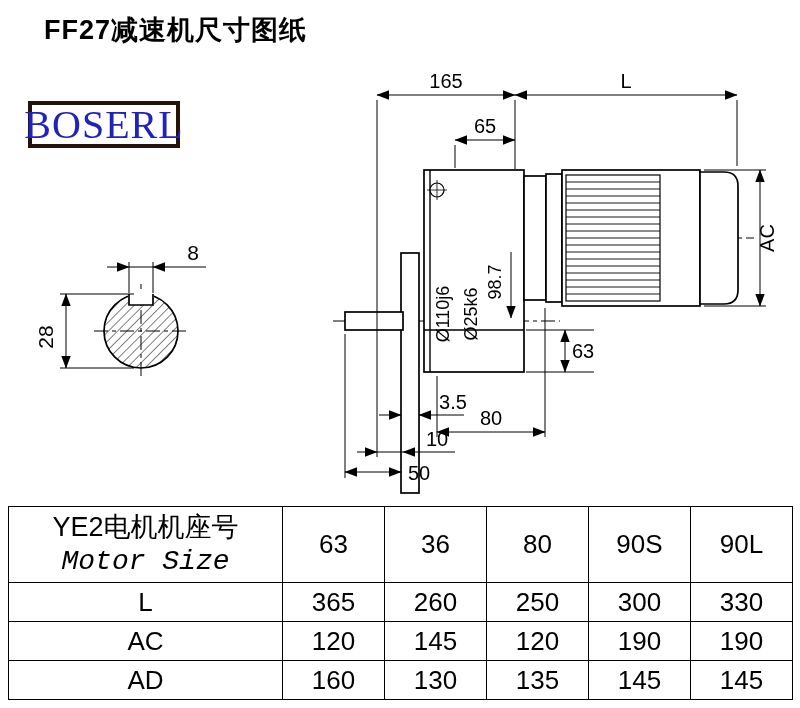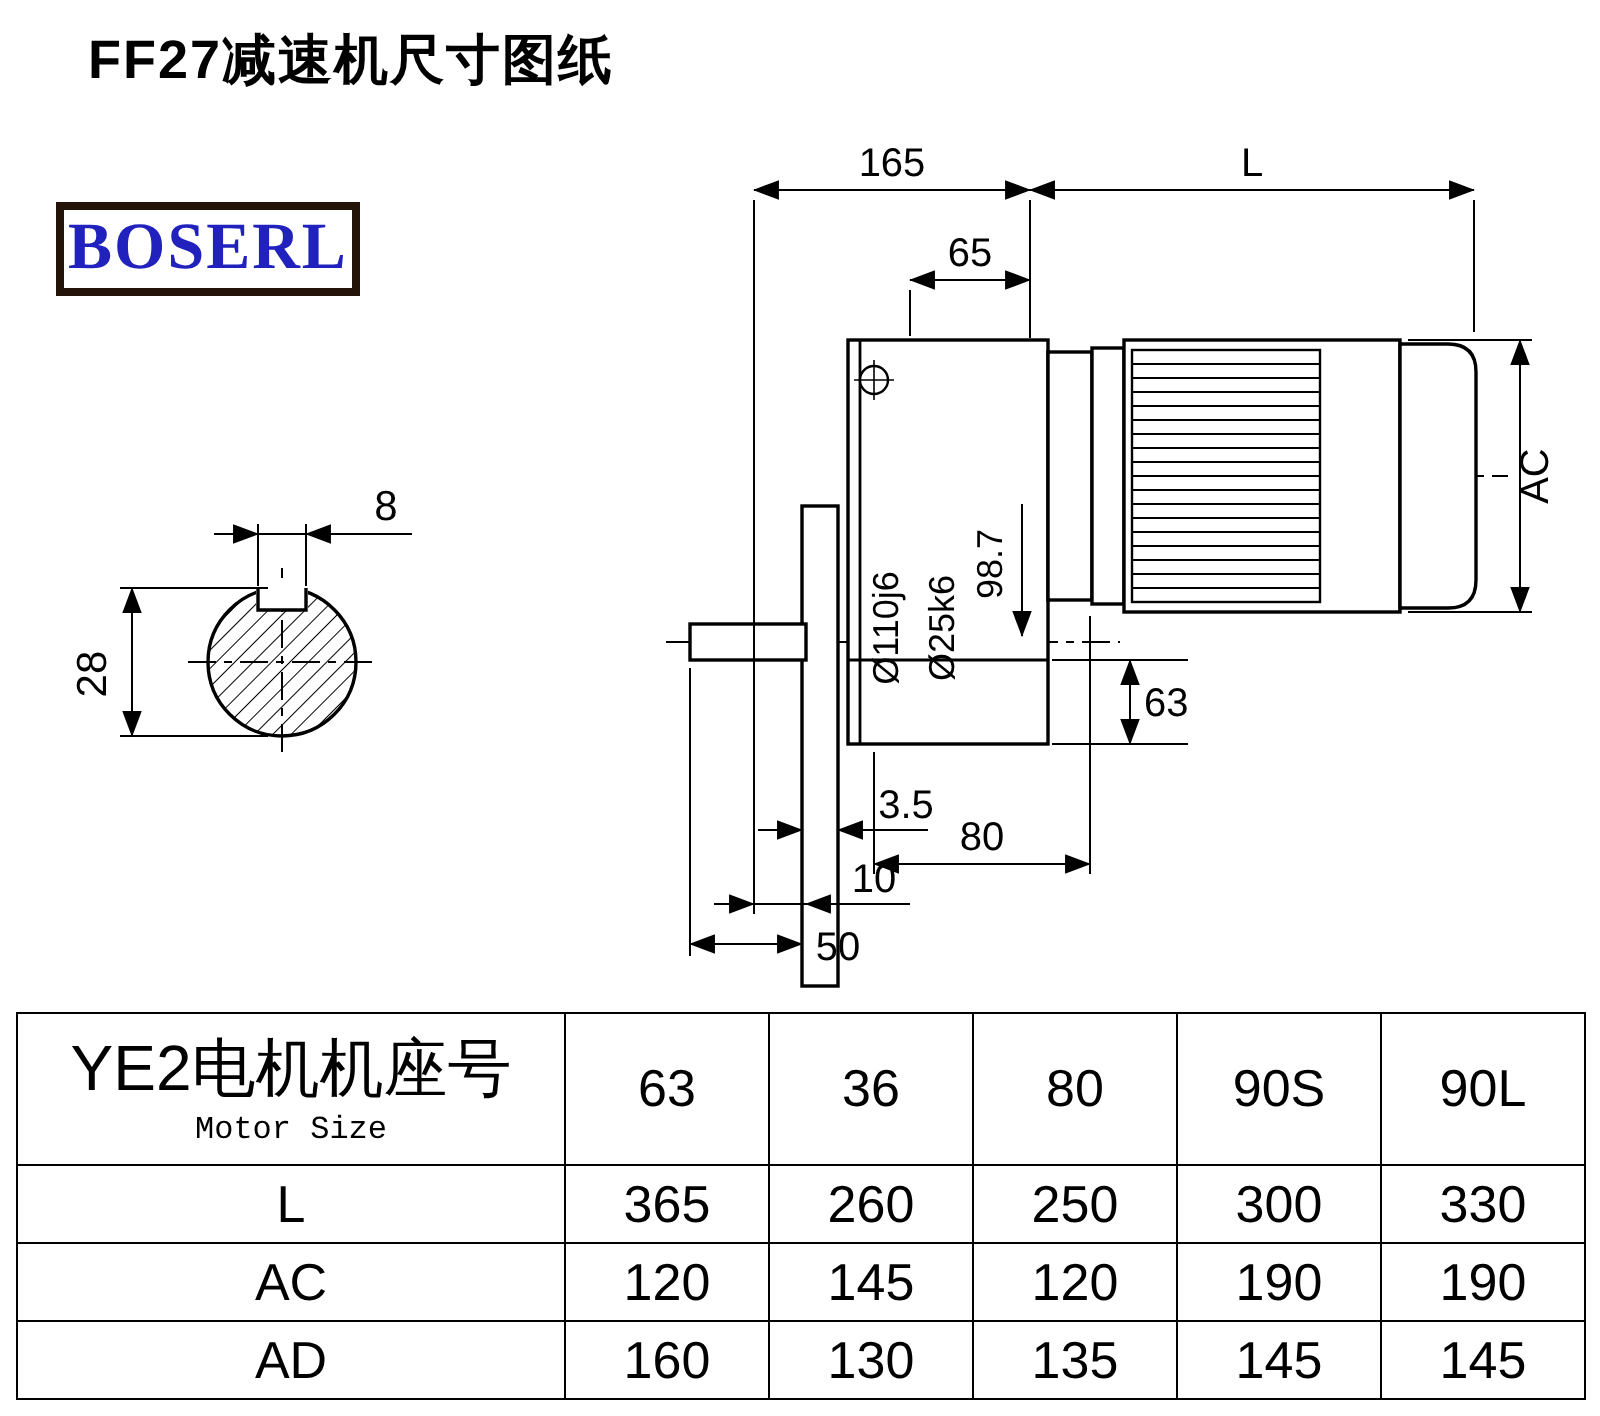--- a/index.html
+++ b/index.html
@@ -4,21 +4,21 @@
 <style>
   * { margin:0; padding:0; box-sizing:border-box; }
   html,body { width:800px; height:708px; background:#fff; color:#000;
               font-family:"Liberation Sans", sans-serif; }
   .page { position:relative; width:800px; height:706px; background:#fff; overflow:hidden; }
 
   .title { position:absolute; left:44px; top:12px; font-size:27px; font-weight:700; letter-spacing:1px; }
 
   .brand { position:absolute; left:28px; top:101px; width:152px; height:47px;
            border:4px solid #241309; display:flex; align-items:center; justify-content:center; background:#fff; }
-  .brand span { font-family:"Liberation Serif", serif; font-weight:700; font-size:33px; color:#2121bd; letter-spacing:1px; }
+  .brand span { font-family:"Liberation Serif", serif; font-weight:400; font-size:40px; color:#2121bd; letter-spacing:1px; }
 
   svg.drawing { position:absolute; left:0; top:62px; }
   svg text { font-family:"Liberation Sans", sans-serif; fill:#000; }
   .dtxt { font-size:20px; }
   .dtxt-big { font-size:21px; }
   .dtxt-sm { font-size:18px; }
   .ol   { fill:#fff; stroke:#000; stroke-width:1.7; }
   .ol2  { fill:#fff; stroke:#000; stroke-width:1.2; }
   .ln   { fill:none; stroke:#000; stroke-width:1.7; }
   .med  { fill:none; stroke:#000; stroke-width:1.4; }
@@ -26,22 +26,22 @@
   .xthin{ fill:none; stroke:#000; stroke-width:0.8; }
   .fin  { fill:none; stroke:#000; stroke-width:0.9; }
   .cl   { fill:none; stroke:#000; stroke-width:1; stroke-dasharray:14 4 4 4; }
 
   table.spec { position:absolute; left:8px; top:506px; width:784px;
                border-collapse:collapse; table-layout:fixed; background:#fff; }
   table.spec th, table.spec td { border:1.6px solid #000; text-align:center; vertical-align:middle;
                font-weight:400; font-size:26px; padding:0; }
   table.spec .head-row th { height:76px; }
   table.spec .data-row td { height:39px; }
-  .cn { font-size:32px; line-height:1.3; }
-  .en { font-family:"Liberation Mono", monospace; font-size:16px; line-height:1.2; }
+  .cn { font-size:27px; line-height:1.3; }
+  .en { font-family:"Liberation Mono", monospace; font-size:28px; line-height:1.2;font-style:italic; }
 </style>
 </head>
 <body>
 
 <div class="page">
 
   <h1 class="title">FF27减速机尺寸图纸</h1>
 
   <div class="brand">
     <span>BOSERL</span>

